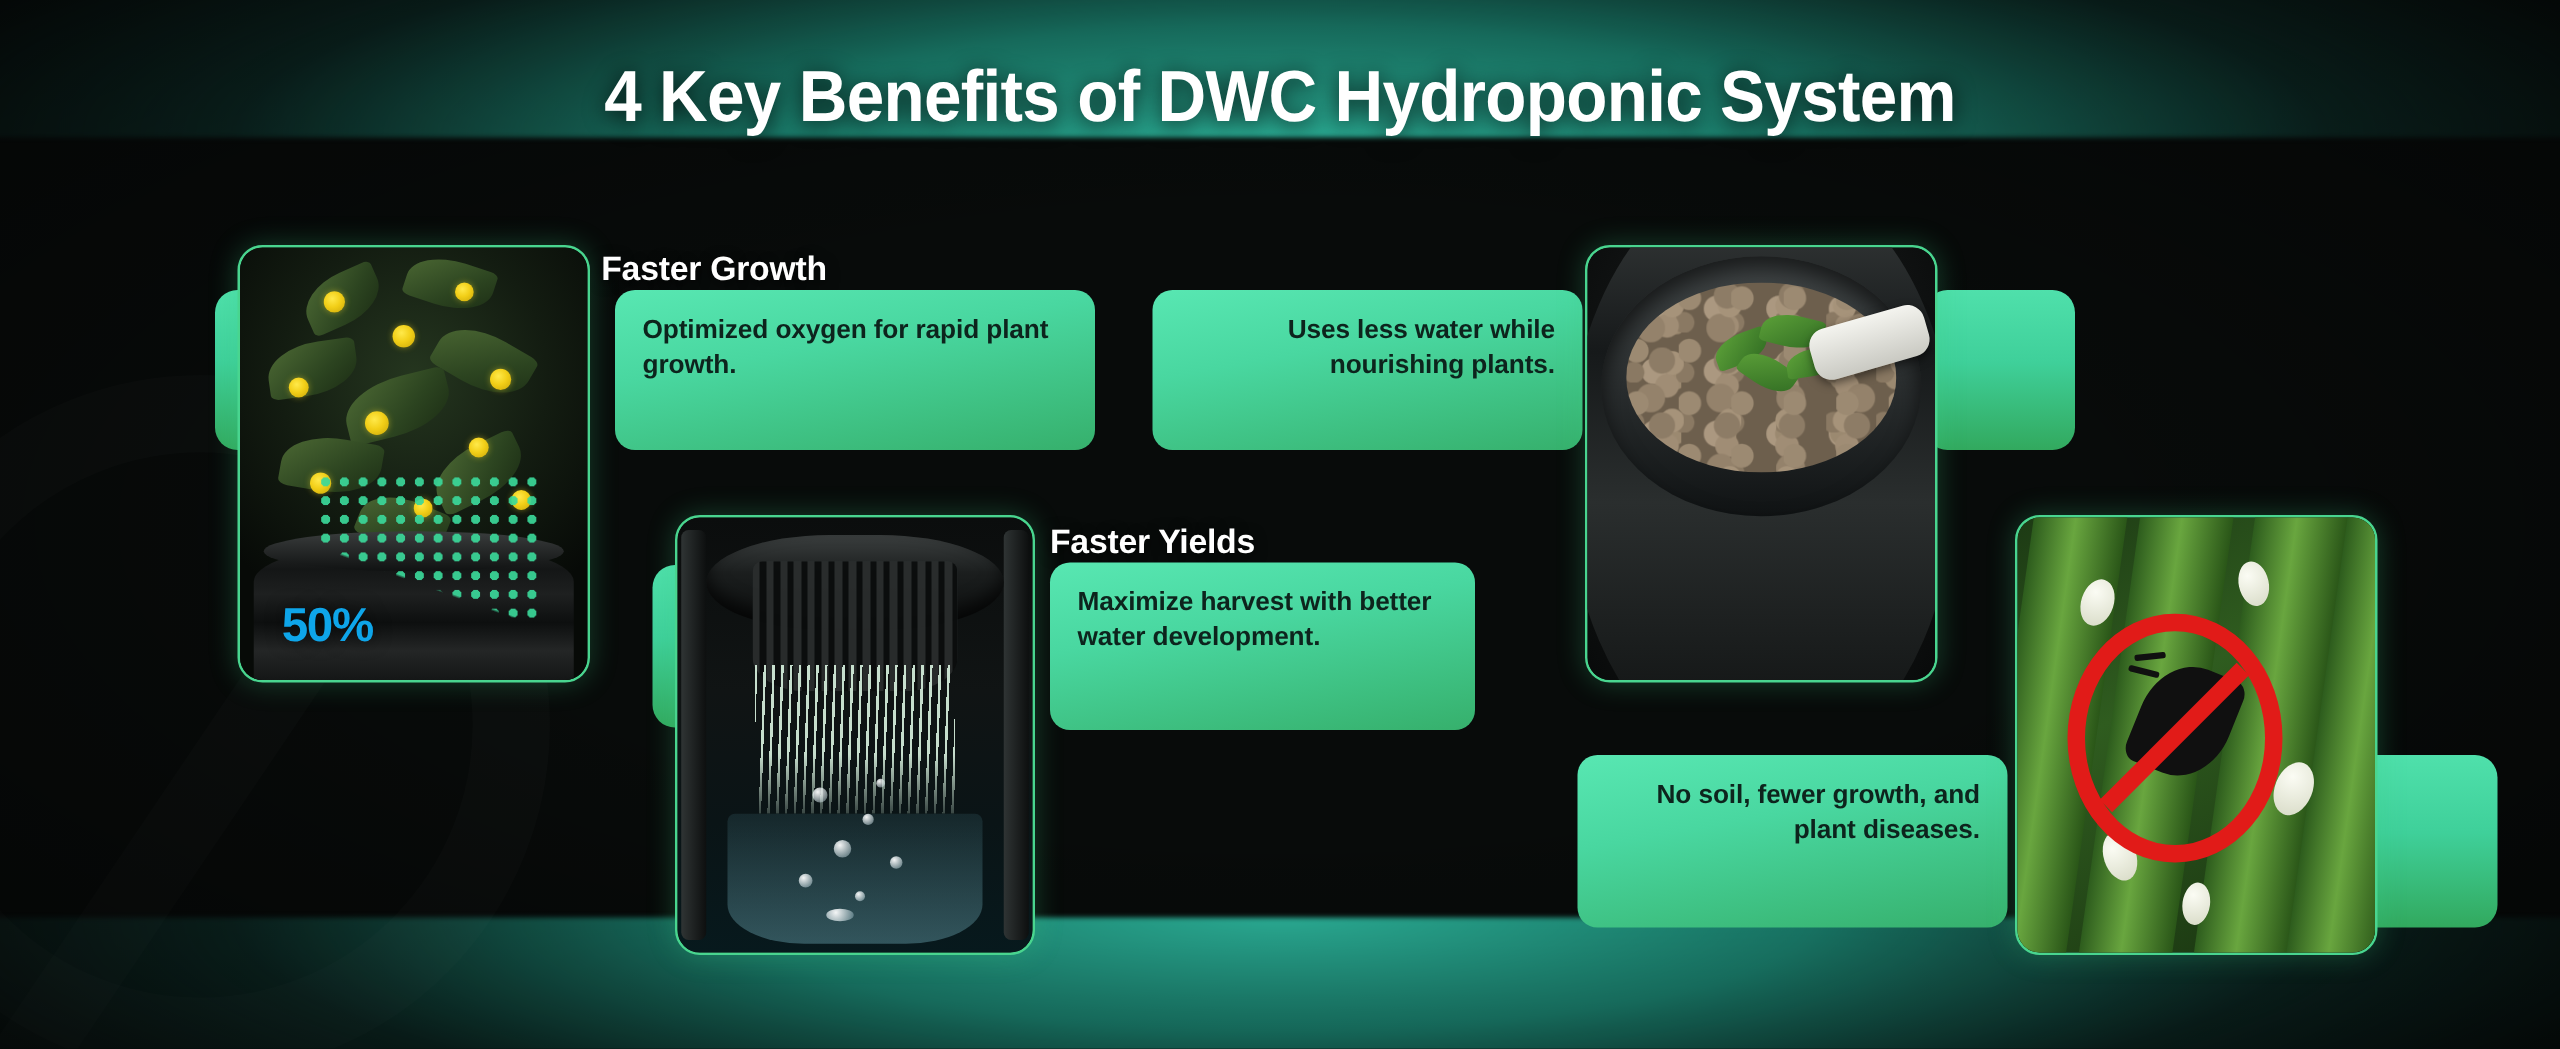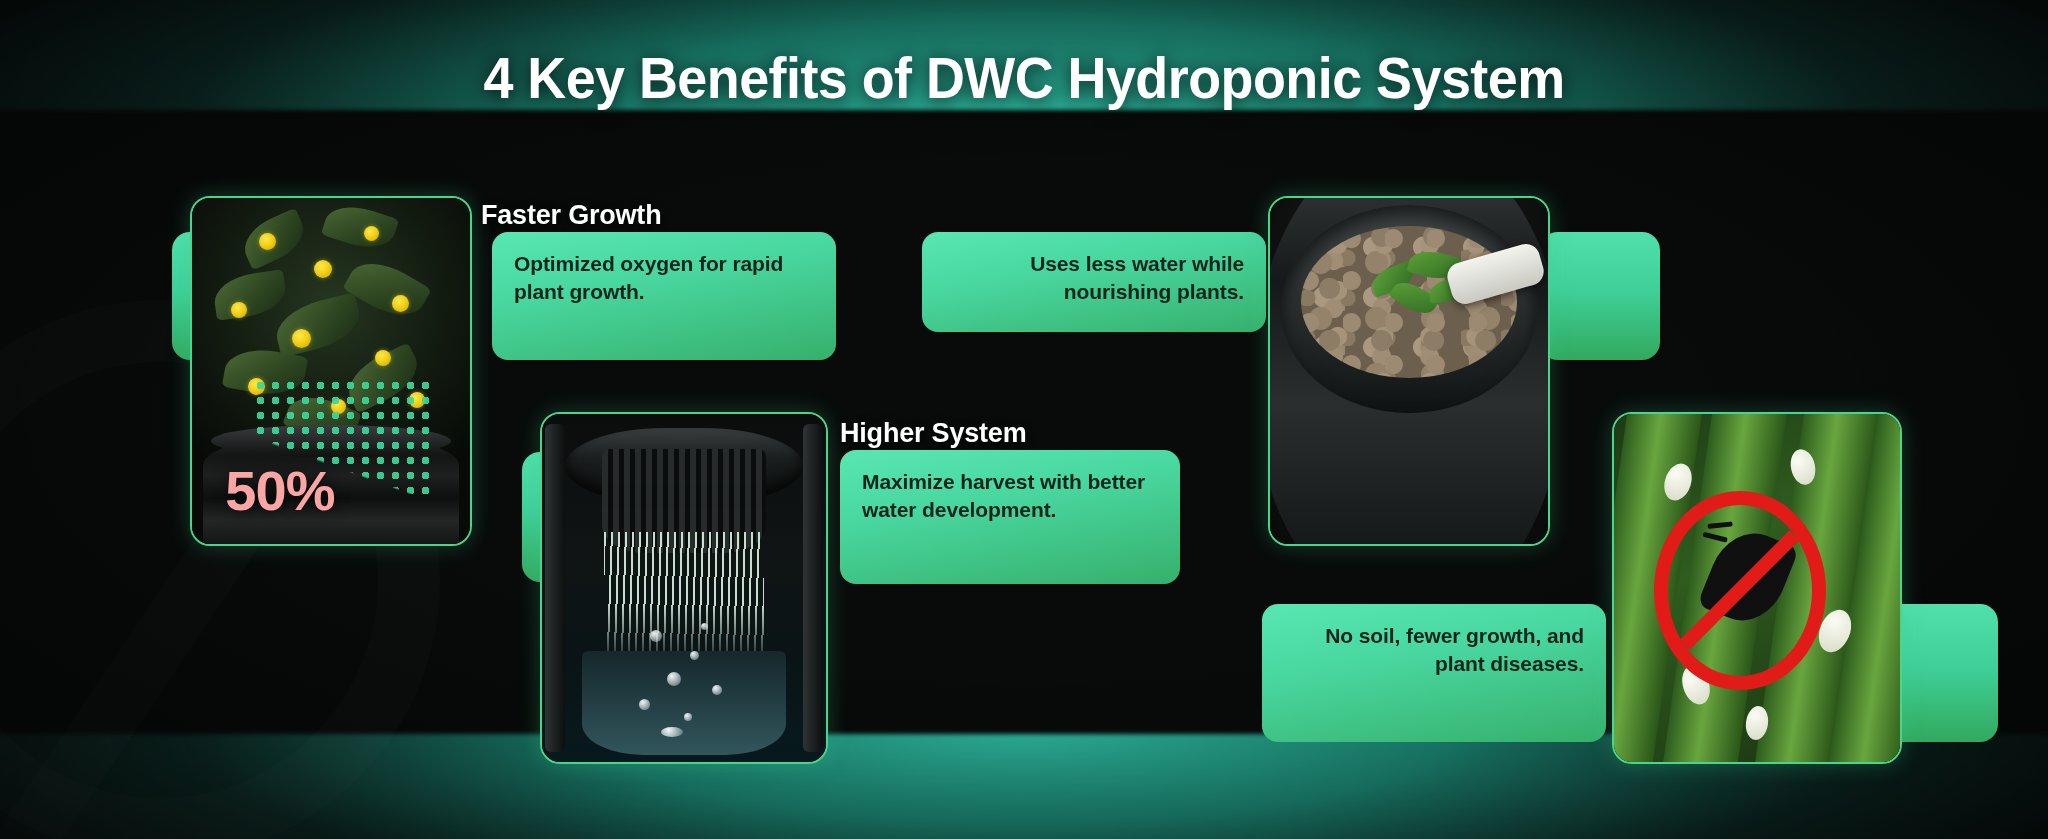--- a/index.html
+++ b/index.html
@@ -172,21 +172,21 @@
   .halftone {
     position:absolute; left:22%; bottom:2%; width:66%; height:46%;
     background-image: radial-gradient(#3bd89a 36%, transparent 37%);
     background-size: 15px 15px;
     -webkit-mask-image: linear-gradient(200deg, #000 0 55%, transparent 56%);
     mask-image: linear-gradient(200deg, #000 0 55%, transparent 56%);
     opacity: 0.92;
   }
   .pct {
     position:absolute; left:12%; bottom:6%;
-    color:#fca5a5; font-size:56px; font-weight:700;
+    color:#0ea5e9; font-size:38px; font-weight:700;
     letter-spacing:-1px;
     text-shadow: 0 0 14px rgba(0,0,0,0.6);
   }
 
   
   .s2-bg { position:absolute; inset:0; background:
       linear-gradient(180deg, #0b0d0d 0%, #101414 40%, #0a1416 70%, #07191d 100%); }
   .s2-rim {
     position:absolute; left:8%; right:8%; top:4%; height:22%;
     border-radius: 50%/60%;
@@ -343,28 +343,28 @@
             <div class="flw" style="left:78%; top:56%; width:16px; height:16px;"></div>
           </div>
           <div class="s1-pot"></div>
           <div class="halftone"></div>
           <div class="pct">50%</div>
         </div>
       </div>
     </div>
 
     <div class="head" style="left:481px; top:200px;">Faster Growth</div>
-    <div class="panel" style="left:492px; top:232px; width:344px; height:128px;">
+    <div class="panel" style="left:492px; top:232px; width:384px; height:128px;">
       <div class="body">Optimized oxygen for rapid plant growth.</div>
     </div>
   </div>
 
   <div class="block">
 
-    <div class="panel align-right" style="left:922px; top:232px; width:344px; height:100px;">
+    <div class="panel align-right" style="left:922px; top:232px; width:344px; height:128px;">
       <div class="body">Uses less water while nourishing plants.</div>
     </div>
 
     <div class="photo-wrap">
       <div class="slab" style="left:1540px; top:232px; width:120px; height:128px;"></div>
       <div class="photo" style="left:1268px; top:196px; width:282px; height:350px;">
         <div class="img scene">
           <div class="s3-bg"></div>
           <div class="s3-outer"></div>
           <div class="s3-ring"></div>
@@ -399,21 +399,21 @@
           <div class="bub" style="left:44%; top:74%; width:14px; height:14px;"></div>
           <div class="bub" style="left:60%; top:78%; width:10px; height:10px;"></div>
           <div class="bub" style="left:34%; top:82%; width:11px; height:11px;"></div>
           <div class="bub" style="left:50%; top:86%; width:8px;  height:8px;"></div>
           <div class="bub" style="left:56%; top:60%; width:7px;  height:7px;"></div>
           <div class="bub" style="left:42%; top:90%; width:22px; height:10px;"></div>
         </div>
       </div>
     </div>
 
-    <div class="head" style="left:840px; top:418px;">Higher System</div>
+    <div class="head" style="left:840px; top:418px;">Faster Yields</div>
     <div class="panel" style="left:840px; top:450px; width:340px; height:134px;">
       <div class="body">Maximize harvest with better water development.</div>
     </div>
   </div>
 
   <div class="block">
 
     <div class="panel align-right" style="left:1262px; top:604px; width:344px; height:138px;">
       <div class="body">No soil, fewer growth, and plant diseases.</div>
     </div>

